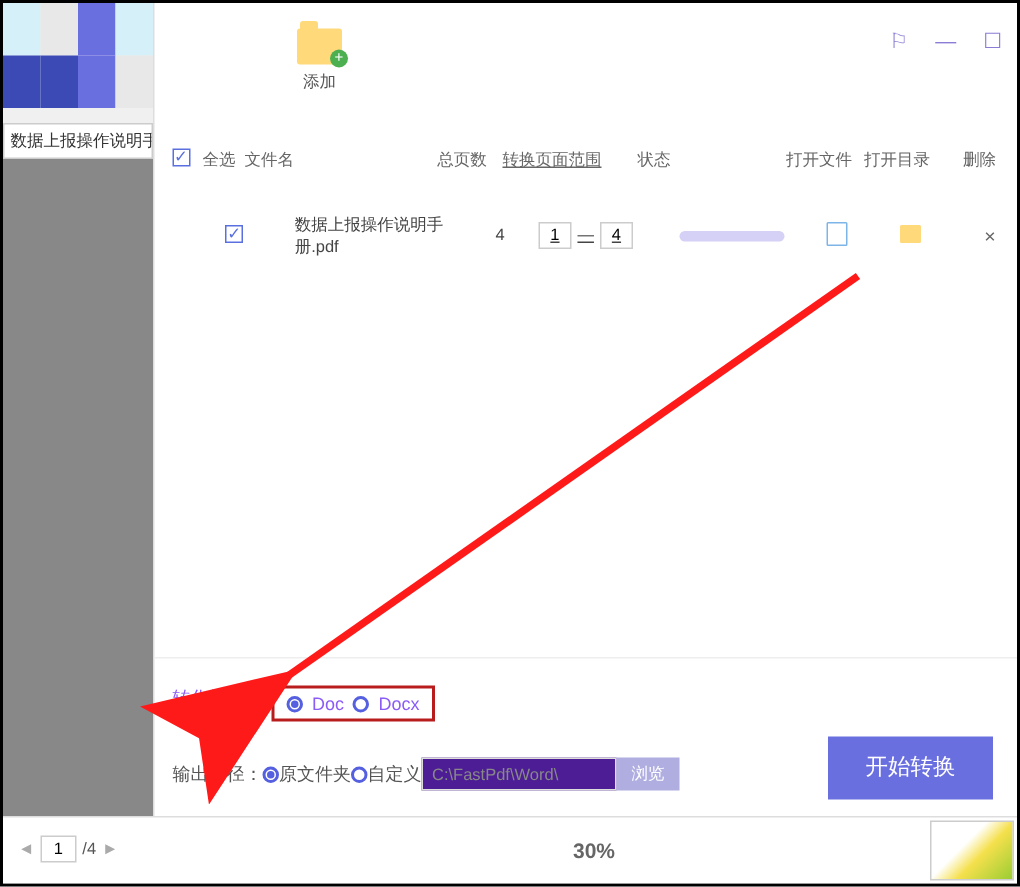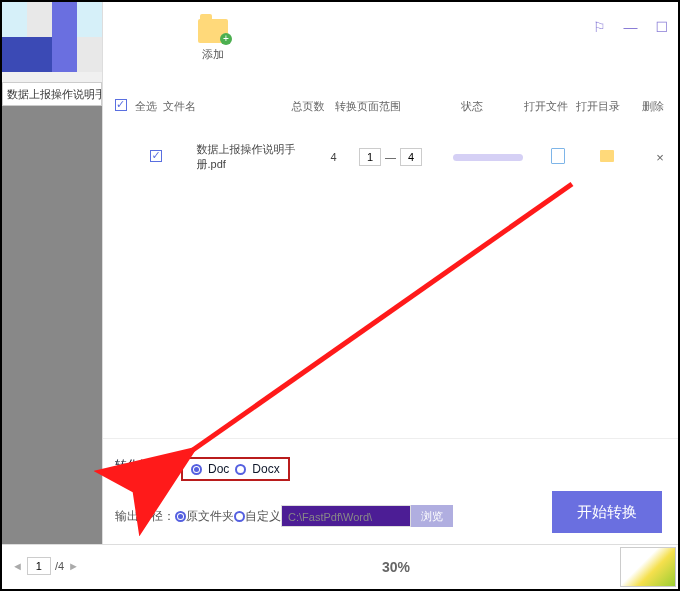--- a/index.html
+++ b/index.html
@@ -14,36 +14,36 @@
   .add-btn .folder-icon { width: 30px; height: 24px; background: #ffd97a; border-radius: 2px; position: relative; margin: 0 auto; }
   .add-btn .folder-icon::before { content: ""; position: absolute; top: -5px; left: 2px; width: 12px; height: 6px; background: #ffd97a; border-radius: 2px 2px 0 0; }
   .add-btn .plus { position: absolute; bottom: -2px; right: -4px; width: 12px; height: 12px; background: #4caf50; border-radius: 50%; color: #fff; font-size: 10px; line-height: 12px; text-align: center; }
   .add-btn .lbl { margin-top: 4px; font-size: 11px; color: #555; }
   .win-controls { position: absolute; right: 10px; top: 5px; display: flex; gap: 18px; color: #8a7dd6; font-size: 14px; }
   .header-row { position: absolute; top: 90px; left: 0; right: 0; height: 28px; display: flex; align-items: center; color: #666; font-size: 11px; }
   .col-check { width: 20px; margin-left: 8px; margin-right: 4px; text-align: center; }
   .col-selall { width: 26px; }
   .col-name { width: 120px; padding-left: 2px; }
   .col-pages { width: 54px; text-align: center; }
-  .col-range { width: 90px; text-align: left; }
-  .col-status { width: 94px; text-align: center; }
+  .col-range { width: 90px; text-align: left; text-decoration: underline; }
+  .col-status { width: 94px; text-align: left; }
   .col-open { width: 54px; text-align: center; }
   .col-dir { width: 50px; text-align: center; }
   .col-del { width: 38px; text-align: center; margin-left: 11px; }
   .data-row { position: absolute; top: 140px; left: 0; right: 0; height: 30px; display: flex; align-items: center; font-size: 11px; color: #444; padding-left: 36px; }
   .checkbox { width: 12px; height: 12px; border: 1px solid #5a6fe0; display: inline-block; position: relative; }
   .checkbox.checked::after { content: "✓"; position: absolute; top: -2px; left: 0; color: #5a6fe0; font-size: 11px; }
   .range-inputs { display: flex; align-items: center; gap: 4px; }
   .range-inputs input { width: 22px; height: 18px; border: 1px solid #ccc; text-align: center; font-size: 11px; }
   .status-bar { width: 70px; height: 7px; background: #d5d0f5; border-radius: 4px; margin: 0 auto; }
   .icon-file { width: 14px; height: 16px; border: 1px solid #7eb5e8; display: inline-block; border-radius: 1px; position: relative; }
   .icon-folder { width: 14px; height: 12px; background: #ffd97a; display: inline-block; border-radius: 1px; }
   .icon-x { font-size: 13px; color: #666; cursor: pointer; }
   .bottom-panel { position: absolute; left: 0; right: 0; bottom: 0; height: 110px; border-top: 1px solid #eee; }
-  .row1 { position: absolute; top: 18px; left: 12px; display: flex; gap: 6px; font-size: 12px; color: #0f172a; }
+  .row1 { position: absolute; top: 18px; left: 12px; display: flex; gap: 6px; font-size: 12px; color: #8b5cf6; }
   .radio-group { display: flex; align-items: center; gap: 6px; border: 2px solid #b91c1c; padding: 3px 8px; }
   .radio { width: 11px; height: 11px; border: 2px solid #5560e0; border-radius: 50%; display: inline-block; position: relative; }
   .radio.sel::after { content: ""; position: absolute; inset: 1px; background: #5560e0; border-radius: 50%; }
   .row2 { position: absolute; top: 66px; left: 12px; right: 160px; display: flex; align-items: center; gap: 0; font-size: 12px; color: #555; }
   .path-input { flex: 0 0 130px; height: 22px; border: 1px solid #ddd; background: #4c1d95; padding: 0 6px; font-size: 11px; line-height: 22px; color: #888; }
   .browse-btn { width: 42px; height: 22px; background: #b0aee0; color: #fff; font-size: 11px; text-align: center; line-height: 22px; cursor: pointer; }
   .start-btn { position: absolute; right: 16px; top: 28px; width: 110px; height: 42px; background: #6a6fe0; color: #fff; font-size: 15px; text-align: center; line-height: 42px; cursor: pointer; margin-top: 24px; }
   .status-strip { position: absolute; left: 0; right: 0; bottom: 0; height: 45px; background: #fff; border-top: 1px solid #ddd; }
   .page-nav { position: absolute; left: 10px; top: 12px; display: flex; align-items: center; gap: 4px; font-size: 11px; color: #555; }
   .page-nav .inp { width: 24px; height: 18px; border: 1px solid #ccc; text-align: center; font-size: 11px; }

